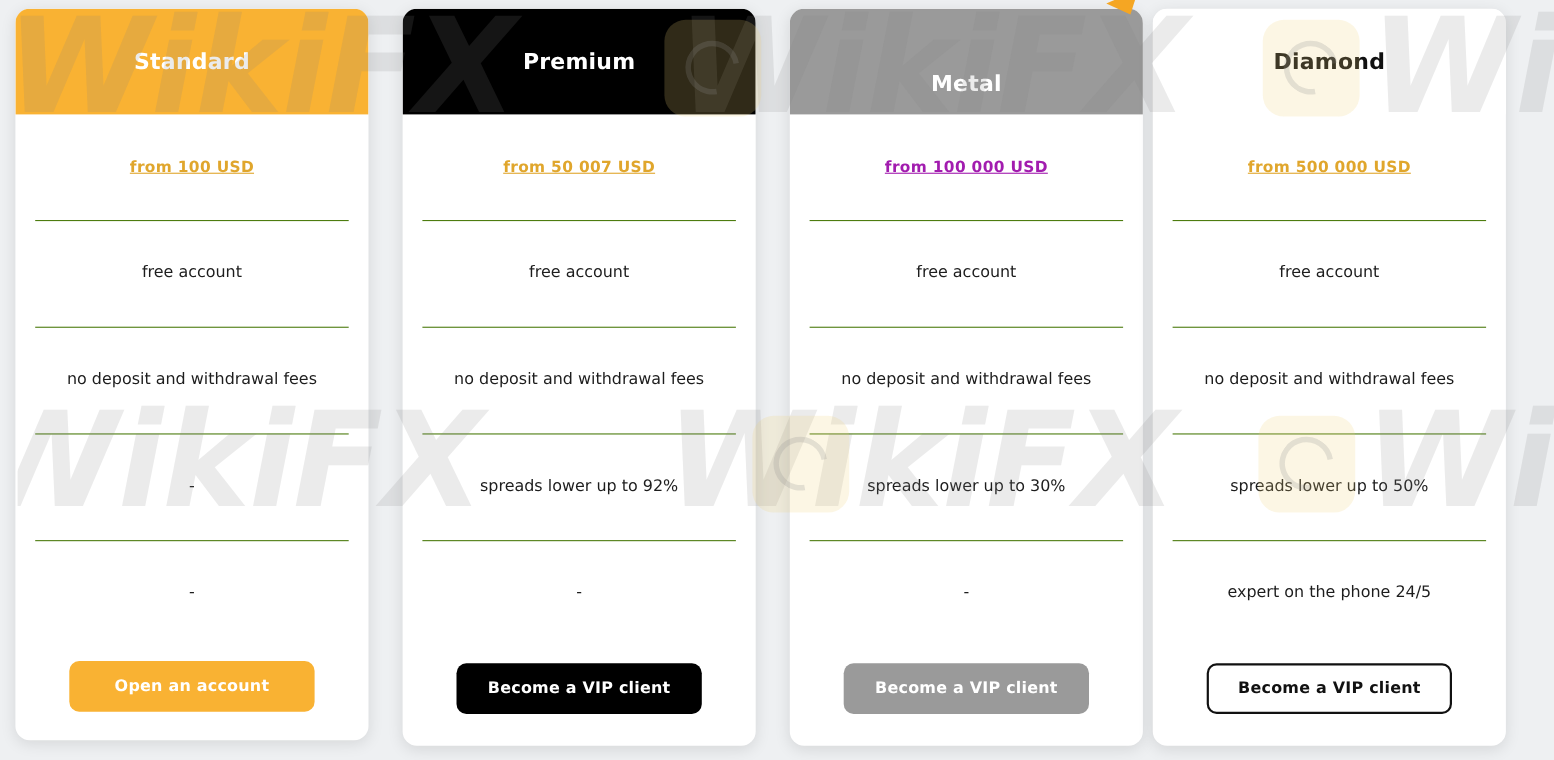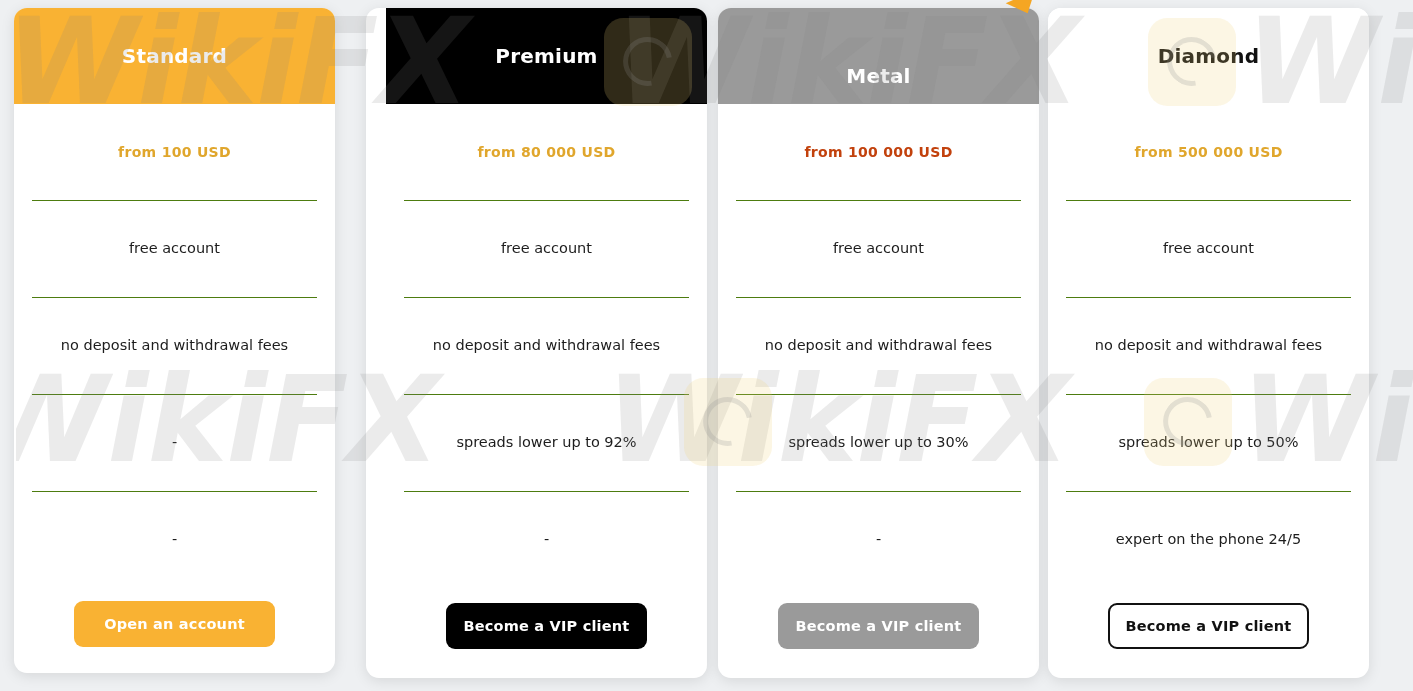--- a/index.html
+++ b/index.html
@@ -98,20 +98,21 @@
     display: flex;
     align-items: center;
     justify-content: center;
   }
   .price-text {
     font-family: "DejaVu Sans", sans-serif;
     font-size: 14px;
     font-weight: 700;
     color: #e0a62c;
     letter-spacing: 0.3px;
+    text-decoration: underline;
   }
   .feature-row {
     height: 96px;
     display: flex;
     align-items: center;
     justify-content: center;
     border-top: 1px solid #4d7c0f;
     text-align: center;
   }
   .feature-text {
@@ -122,21 +123,21 @@
     line-height: 1.2;
   }
   .cta-row {
     flex: 1 1 auto;
     display: flex;
     align-items: center;
     justify-content: center;
     padding-bottom: 14px;
   }
   .cta-button {
-    width: 201px;
+    width: 223px;
     height: 46px;
     border-radius: 9px;
     border: none;
     cursor: pointer;
     font-family: "DejaVu Sans", sans-serif;
     font-size: 14.5px;
     font-weight: 700;
     letter-spacing: 0.2px;
     display: flex;
     align-items: center;
@@ -166,27 +167,27 @@
           <span class="feature-text">-</span>
         </div>
         <div class="feature-row">
           <span class="feature-text">-</span>
         </div>
         <div class="cta-row">
           <button class="cta-button" style="background: rgb(249, 178, 51); color: rgb(255, 255, 255);">Open an account</button>
         </div>
       </div>
     </div>
-    <div class="card" style="left: 366px; height: 670px; padding-left: 20px;">
+    <div class="card" style="left: 366px; height: 670px;">
       <div class="card-header" style="background: rgb(0, 0, 0);">
         <div class="card-title" style="color: rgb(255, 255, 255);">Premium</div>
       </div>
       <div class="card-body">
         <div class="price-row">
-          <span class="price-text" style="color: rgb(224, 166, 44);">from 80 000 USD</span>
+          <span class="price-text" style="color: rgb(224, 166, 44);">from 50 007 USD</span>
         </div>
         <div class="feature-row">
           <span class="feature-text">free account</span>
         </div>
         <div class="feature-row">
           <span class="feature-text">no deposit and withdrawal fees</span>
         </div>
         <div class="feature-row">
           <span class="feature-text">spreads lower up to 92%</span>
         </div>
@@ -197,21 +198,21 @@
           <button class="cta-button" style="background: rgb(0, 0, 0); color: rgb(255, 255, 255);">Become a VIP client</button>
         </div>
       </div>
     </div>
     <div class="card" style="left: 718px; height: 670px;">
       <div class="card-header" style="background: rgb(154, 154, 154);">
         <div class="card-title" style="color: rgb(255, 255, 255); margin-top: 40px;">Metal</div>
       </div>
       <div class="card-body">
         <div class="price-row">
-          <span class="price-text" style="color: #c2410c;">from 100 000 USD</span>
+          <span class="price-text" style="color: #a21caf;">from 100 000 USD</span>
         </div>
         <div class="feature-row">
           <span class="feature-text">free account</span>
         </div>
         <div class="feature-row">
           <span class="feature-text">no deposit and withdrawal fees</span>
         </div>
         <div class="feature-row">
           <span class="feature-text">spreads lower up to 30%</span>
         </div>

